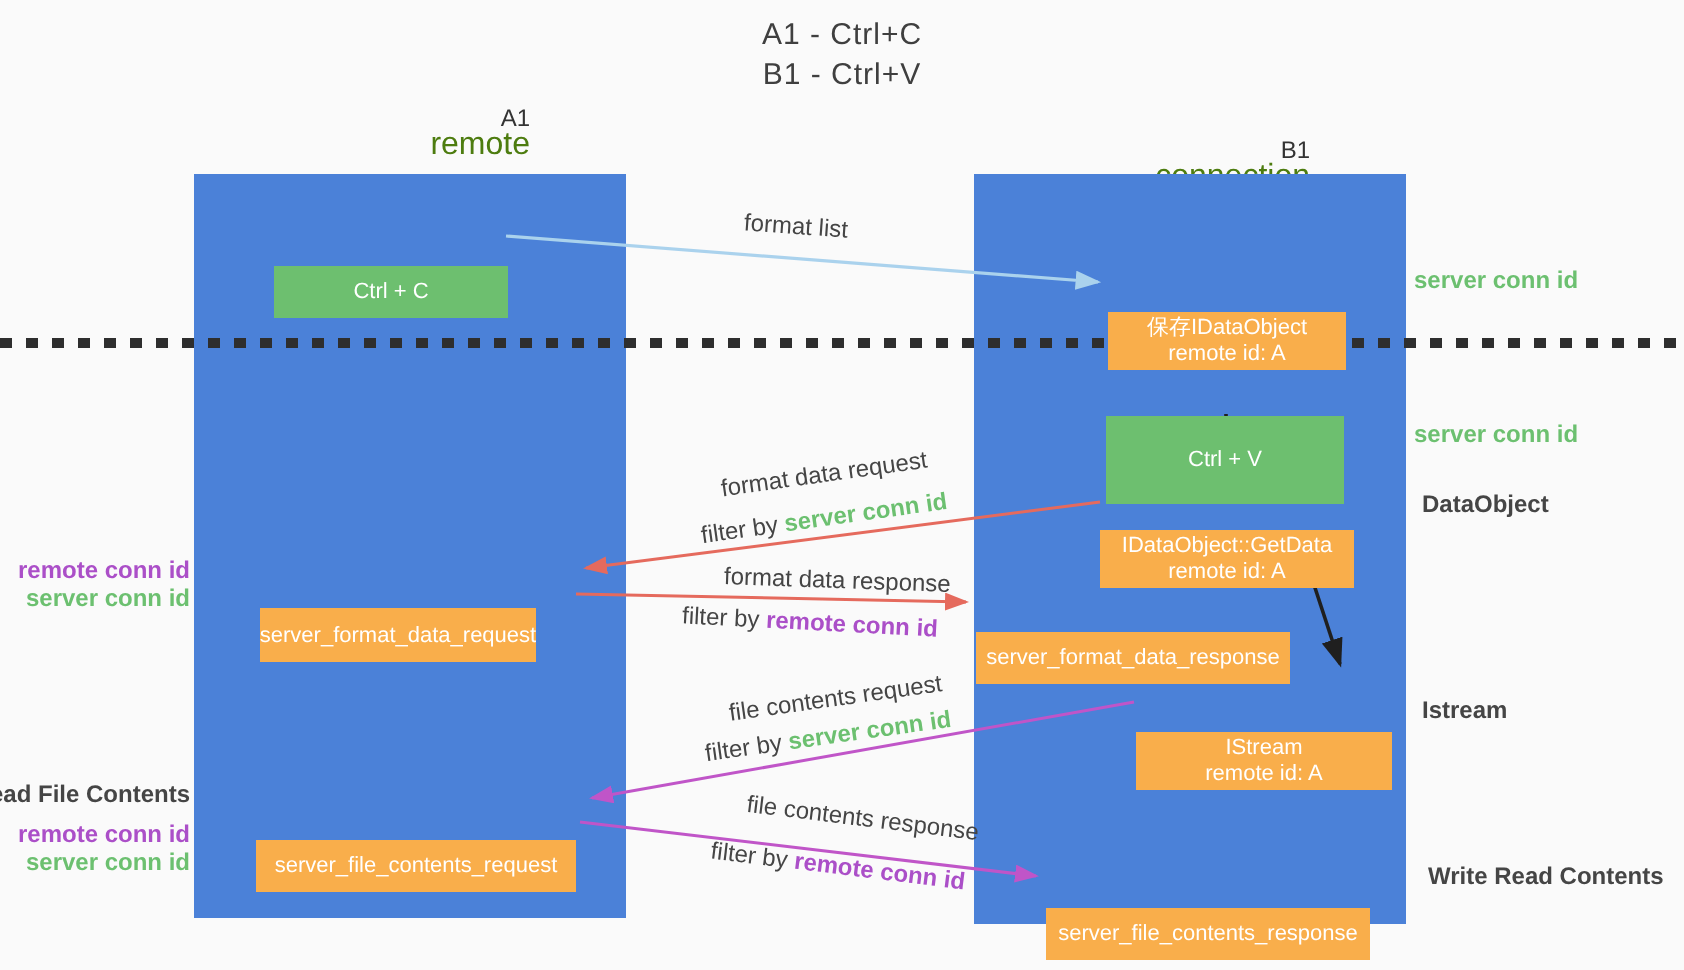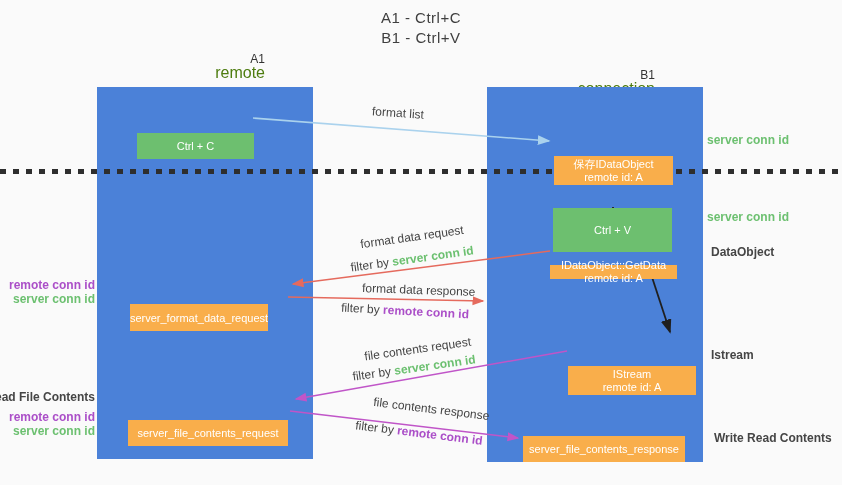--- a/index.html
+++ b/index.html
@@ -37,26 +37,26 @@
   .mk-mag{fill:var(--arrow-magenta);} .mk-blk{fill:var(--arrow-black);}
 
   .box{position:absolute;z-index:5;display:flex;flex-direction:column;align-items:center;
        justify-content:center;color:#fff;text-align:center;margin-top:28px;}
   .box.green{background:var(--box-green);font-size:11px;}
   .box.orange{background:var(--box-orange);font-size:11px;}
   .box .l{line-height:13px;font-size:11px;}
   #bx-ctrl-c{left:137px;top:105px;width:117px;height:26px;}
   #bx-save{left:554px;top:128px;width:119px;height:29px;}
   #bx-ctrl-v{left:553px;top:180px;width:119px;height:44px;}
-  #bx-getdata{left:550px;top:237px;width:127px;height:14px;}
+  #bx-getdata{left:550px;top:237px;width:127px;height:29px;}
   #bx-fmt-req{left:130px;top:276px;width:138px;height:27px;}
   #bx-fmt-resp{left:488px;top:288px;width:157px;height:26px;}
   #bx-istream{left:568px;top:338px;width:128px;height:29px;}
   #bx-file-req{left:128px;top:392px;width:160px;height:26px;}
-  #bx-file-resp{left:523px;top:408px;width:162px;height:26px;}
+  #bx-file-resp{left:523px;top:426px;width:162px;height:26px;}
 
   .albl{position:absolute;z-index:6;font-size:12px;color:#454545;white-space:nowrap;}
   .albl b.g{color:var(--text-green);font-weight:bold;}
   .albl b.p{color:var(--text-purple);font-weight:bold;}
   #al-format-list{left:372px;top:106px;transform:rotate(4deg);}
   #al-fdr{left:360px;top:230px;transform:rotate(-8deg);}
   #al-fdr-filter{left:350px;top:252px;transform:rotate(-8deg);}
   #al-fdresp{left:362px;top:283px;transform:rotate(2deg);}
   #al-fdresp-filter{left:341px;top:304px;transform:rotate(3deg);}
   #al-fcr{left:364px;top:342px;transform:rotate(-8deg);}
@@ -138,20 +138,23 @@
   <div class="box green" id="bx-ctrl-v">
     <span>Ctrl + V</span>
   </div>
   <div class="box orange" id="bx-getdata">
     <span class="l">IDataObject::GetData</span>
     <span class="l">remote id: A</span>
   </div>
   <div class="box orange" id="bx-fmt-req">
     <span>server_format_data_request</span>
   </div>
+  <div class="box orange" id="bx-fmt-resp">
+    <span>server_format_data_response</span>
+  </div>
   <div class="box orange" id="bx-istream">
     <span class="l">IStream</span>
     <span class="l">remote id: A</span>
   </div>
   <div class="box orange" id="bx-file-req">
     <span>server_file_contents_request</span>
   </div>
   <div class="box orange" id="bx-file-resp">
     <span>server_file_contents_response</span>
   </div>

